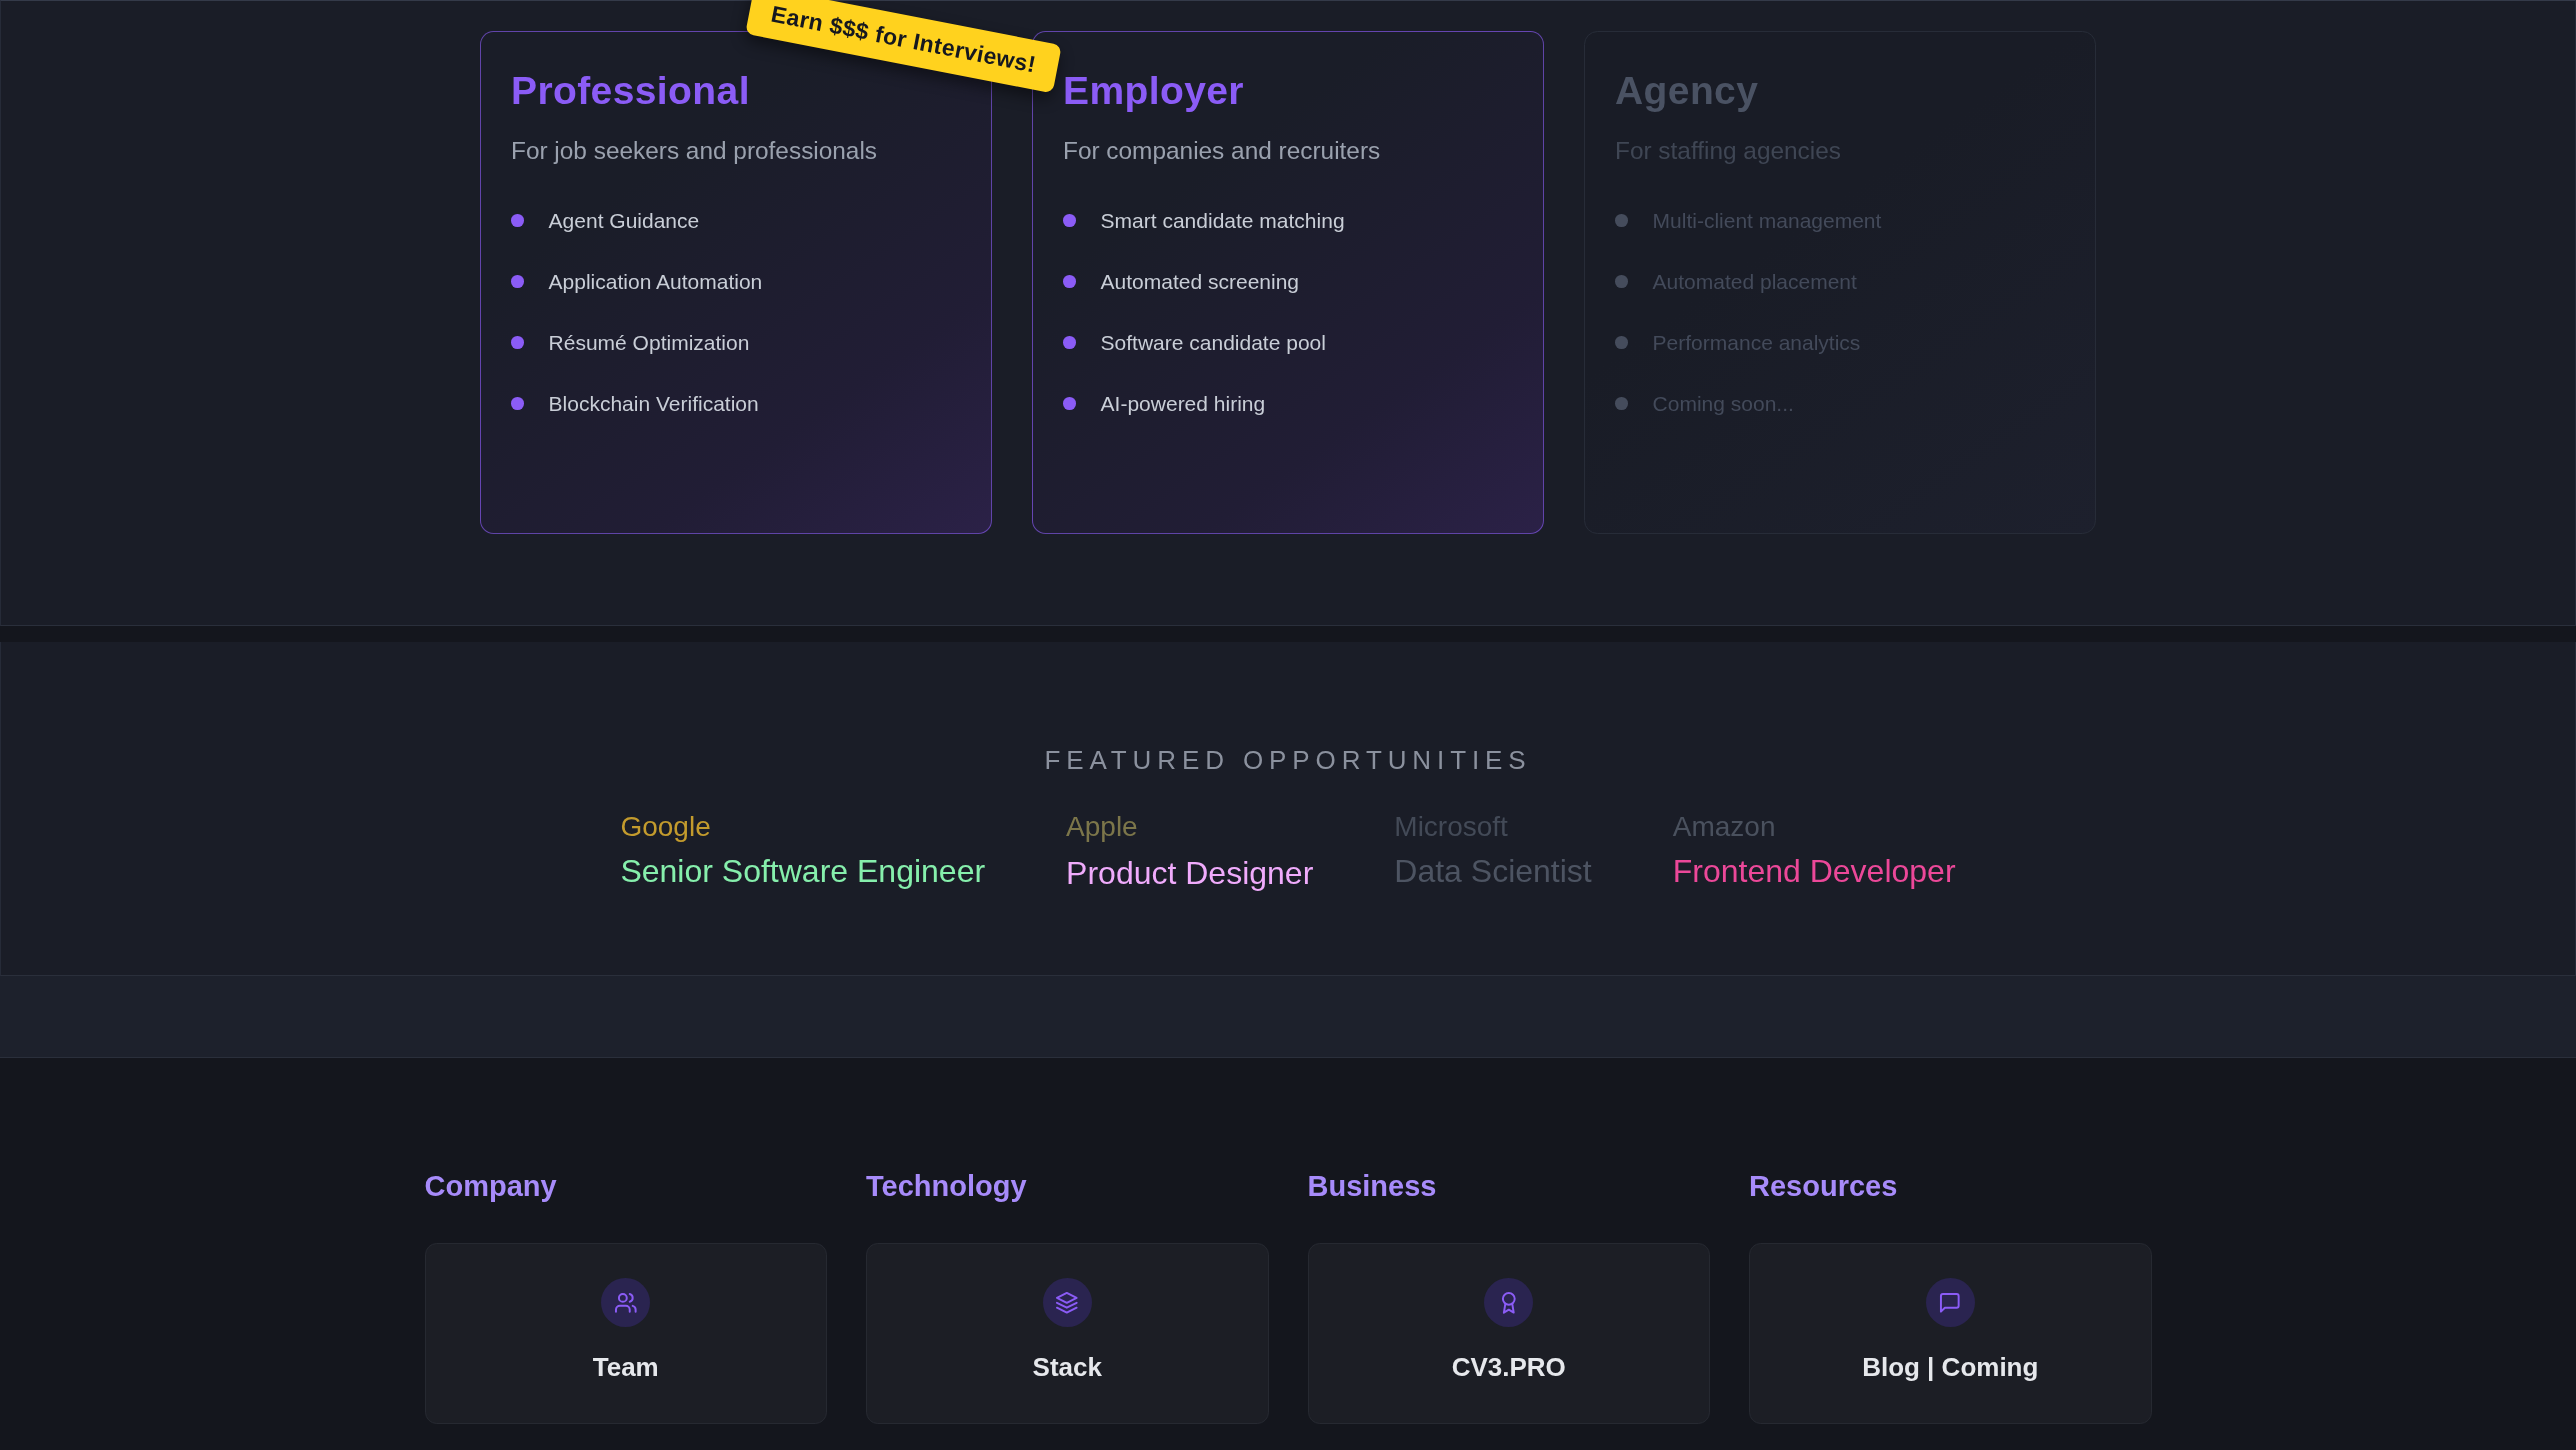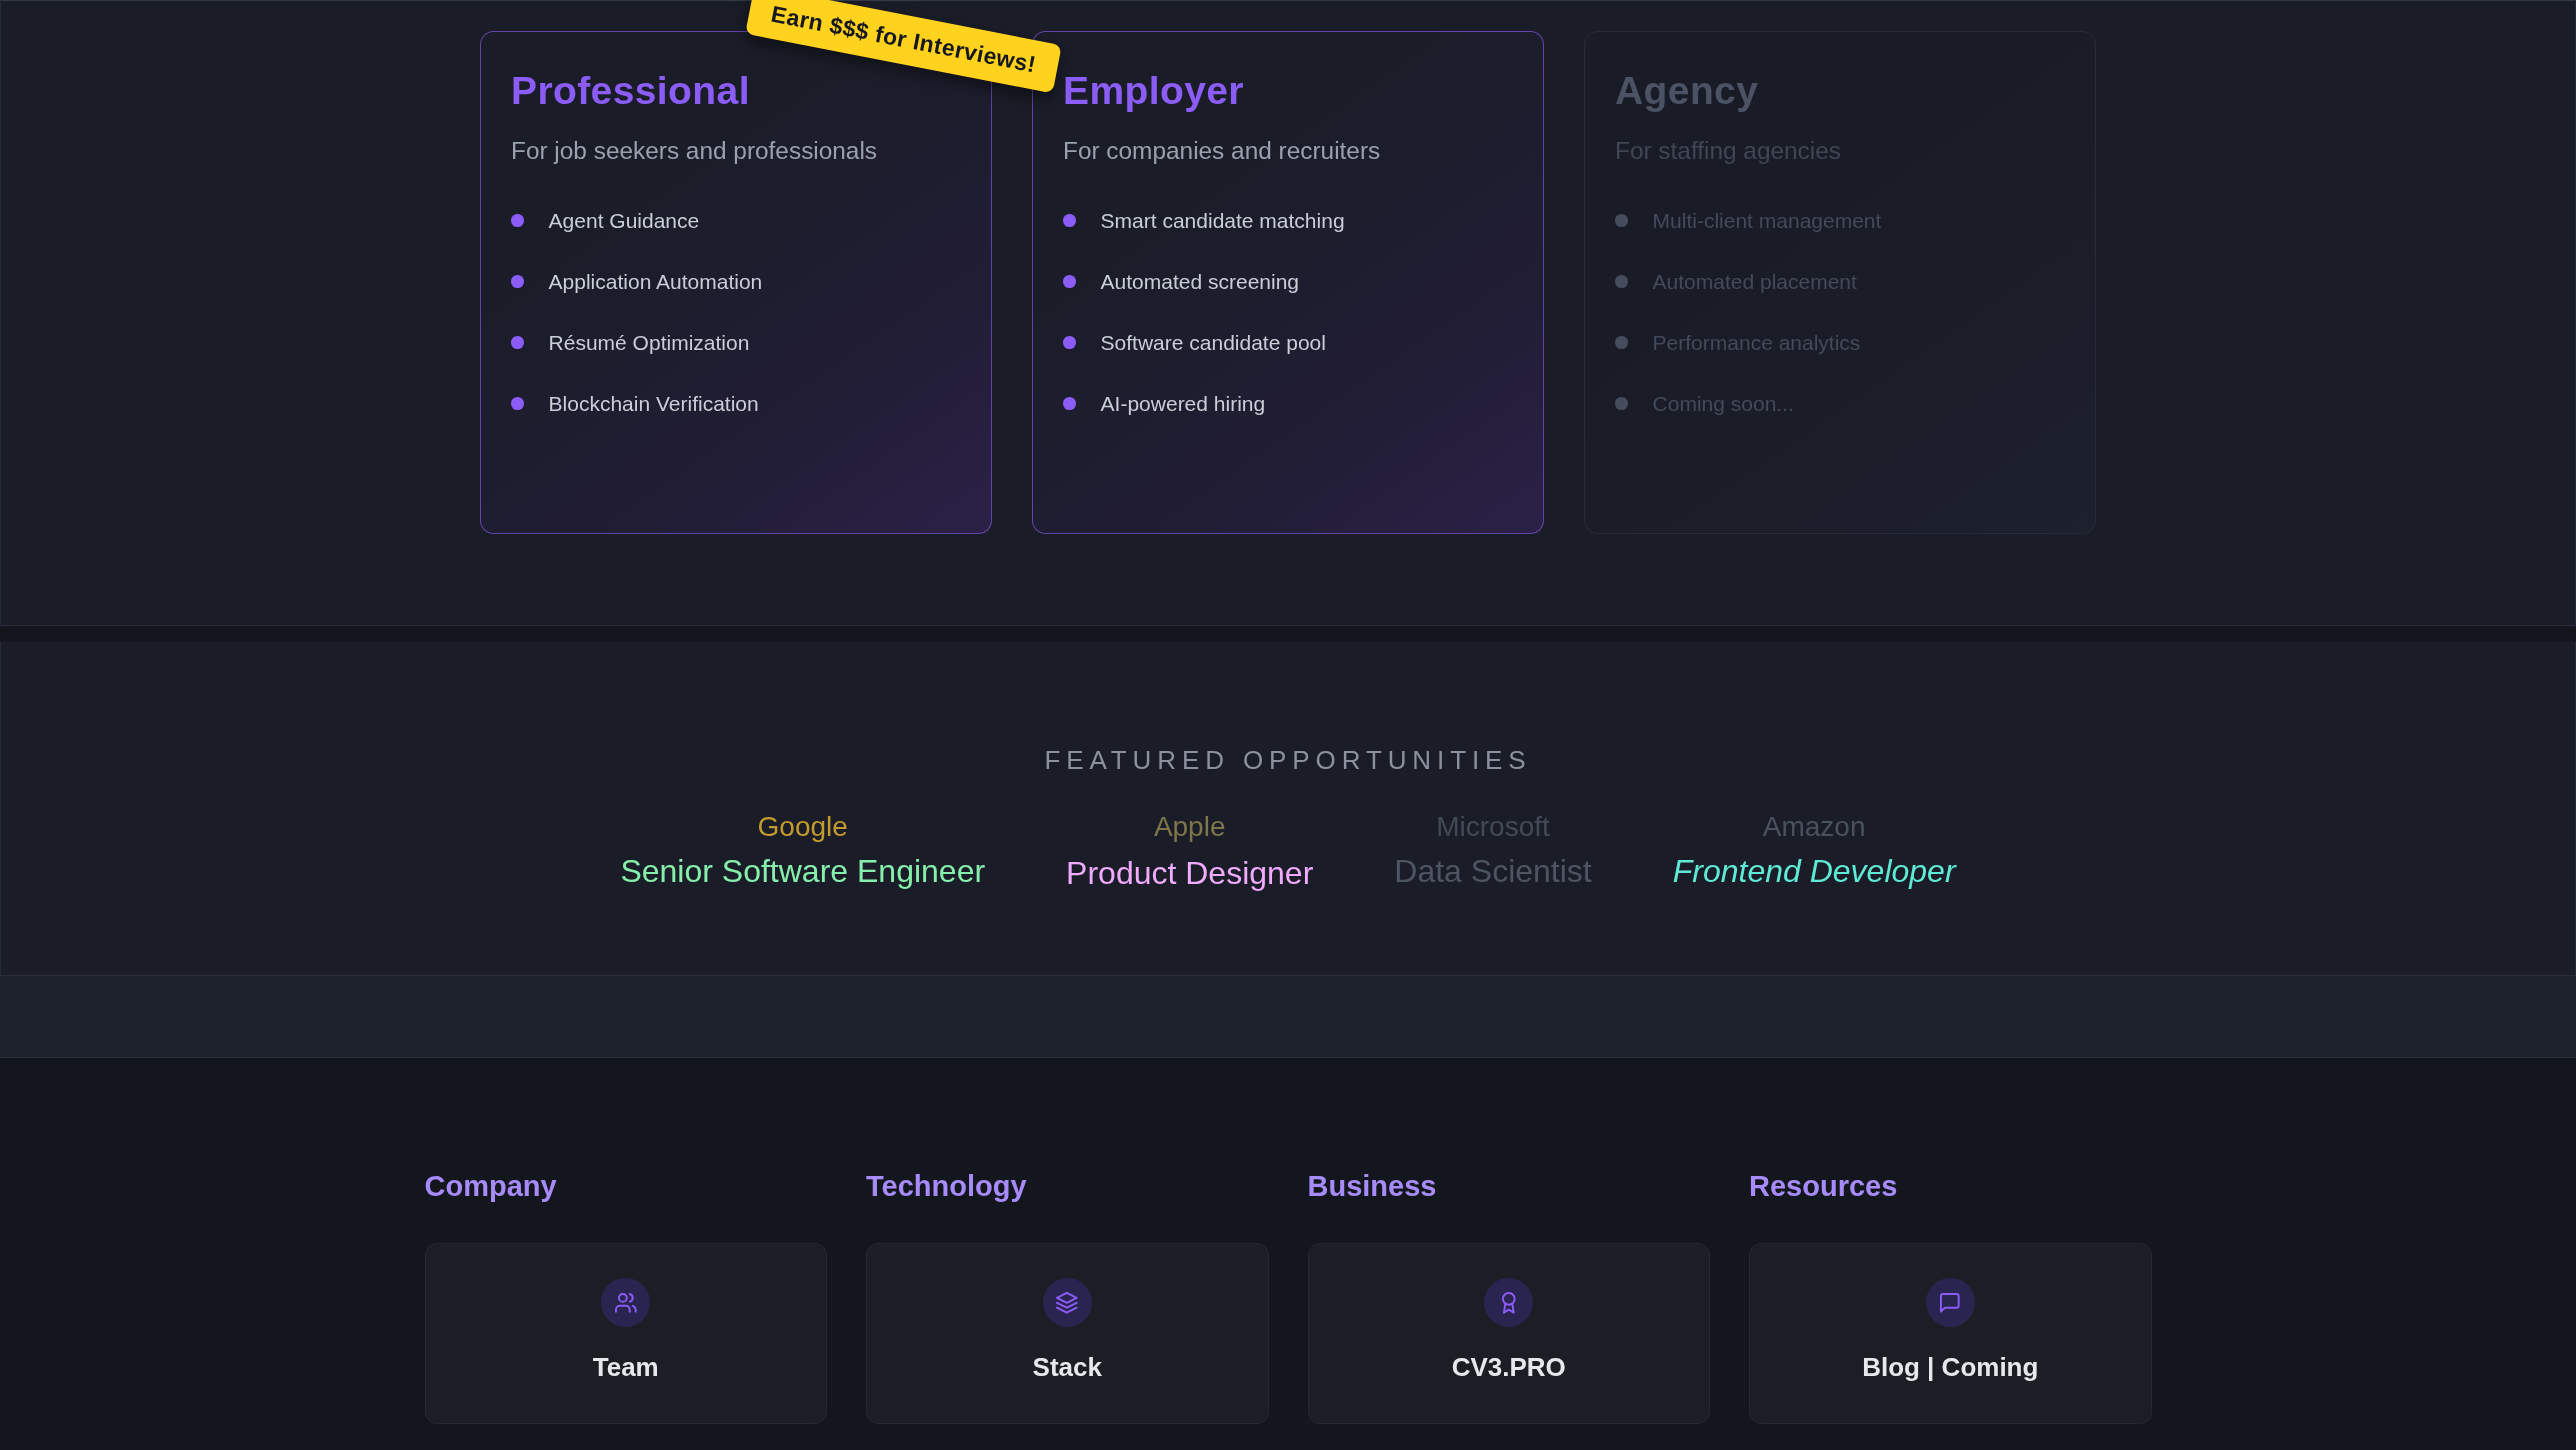--- a/index.html
+++ b/index.html
@@ -110,31 +110,31 @@
     letter-spacing: 5.9px;
     color: #8b919e;
   }
   .featured-items {
     display: flex;
     justify-content: center;
     align-items: flex-start;
     gap: 81px;
     margin-top: 35px;
   }
-  .featured-item { text-align: center; }
+  .featured-item { text-align: left; }
   .featured-company { font-size: 28px; margin-bottom: 10px; }
   .featured-role { font-size: 32px; }
   .featured-item.state-active   .featured-company { color: #c39b2d; }
   .featured-item.state-active   .featured-role    { color: #86efac; }
   .featured-item.state-dim      .featured-company { color: #7c764a; }
   .featured-item.state-dim      .featured-role    { color: #f0abfc; margin-top: 12px; }
   .featured-item.state-muted    .featured-company { color: #434a57; }
   .featured-item.state-muted    .featured-role    { color: #4d5462; }
   .featured-item.state-muted2   .featured-company { color: #4a515e; }
-  .featured-item.state-muted2   .featured-role    { color: #5eead4; font-style: italic; }
+  .featured-item.state-muted2   .featured-role    { color: #ec4899; }
 
   
   .band {
     height: 82px;
     background: #1d212c;
     border-bottom: 0.8px solid #2a2f3b;
     box-sizing: border-box;
   }
 
   

